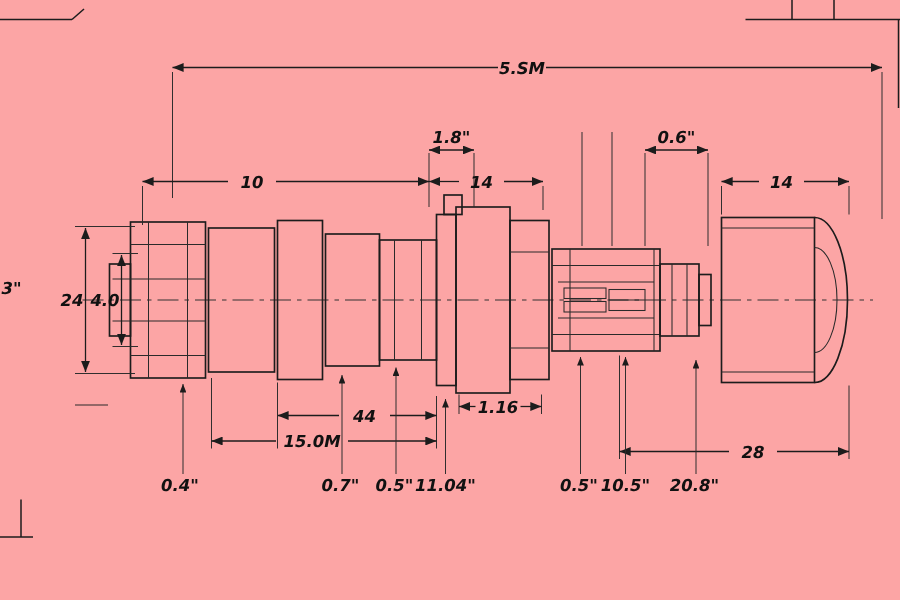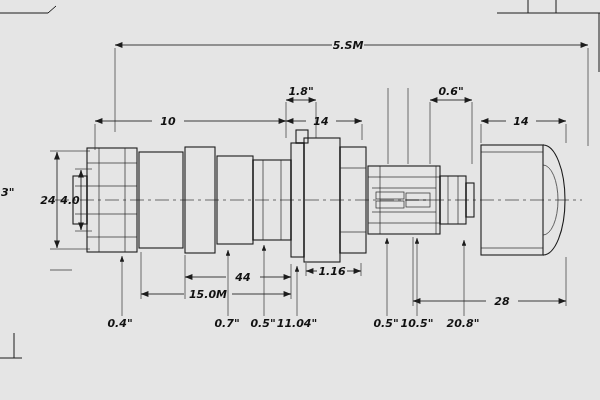--- a/index.html
+++ b/index.html
@@ -1,19 +1,19 @@
 <!DOCTYPE html>
 <html><head>
 <meta charset="utf-8">
 <style>
   html, body { margin: 0; padding: 0; background: #ffffff; }
   .sheet {
     position: relative;
     width: 600px; height: 400px;
-    background: #e5e5e5;
+    background: #fca5a5;
     font-family: "DejaVu Sans", sans-serif;
     overflow: hidden;
   }
   svg { position: absolute; inset: 0; }
   .outline  { stroke: #1c1c1c; stroke-width: 1.1; fill: none; }
   .thin     { stroke: #2a2a2a; stroke-width: 0.7; fill: none; }
   .dimline  { stroke: #1c1c1c; stroke-width: 0.85; fill: none; }
   .extline  { stroke: #2a2a2a; stroke-width: 0.65; fill: none; }
   .frame    { stroke: #1c1c1c; stroke-width: 1; fill: none; }
   .center   { stroke: #333; stroke-width: 0.7; fill: none; stroke-dasharray: 14 4 3 4; }

